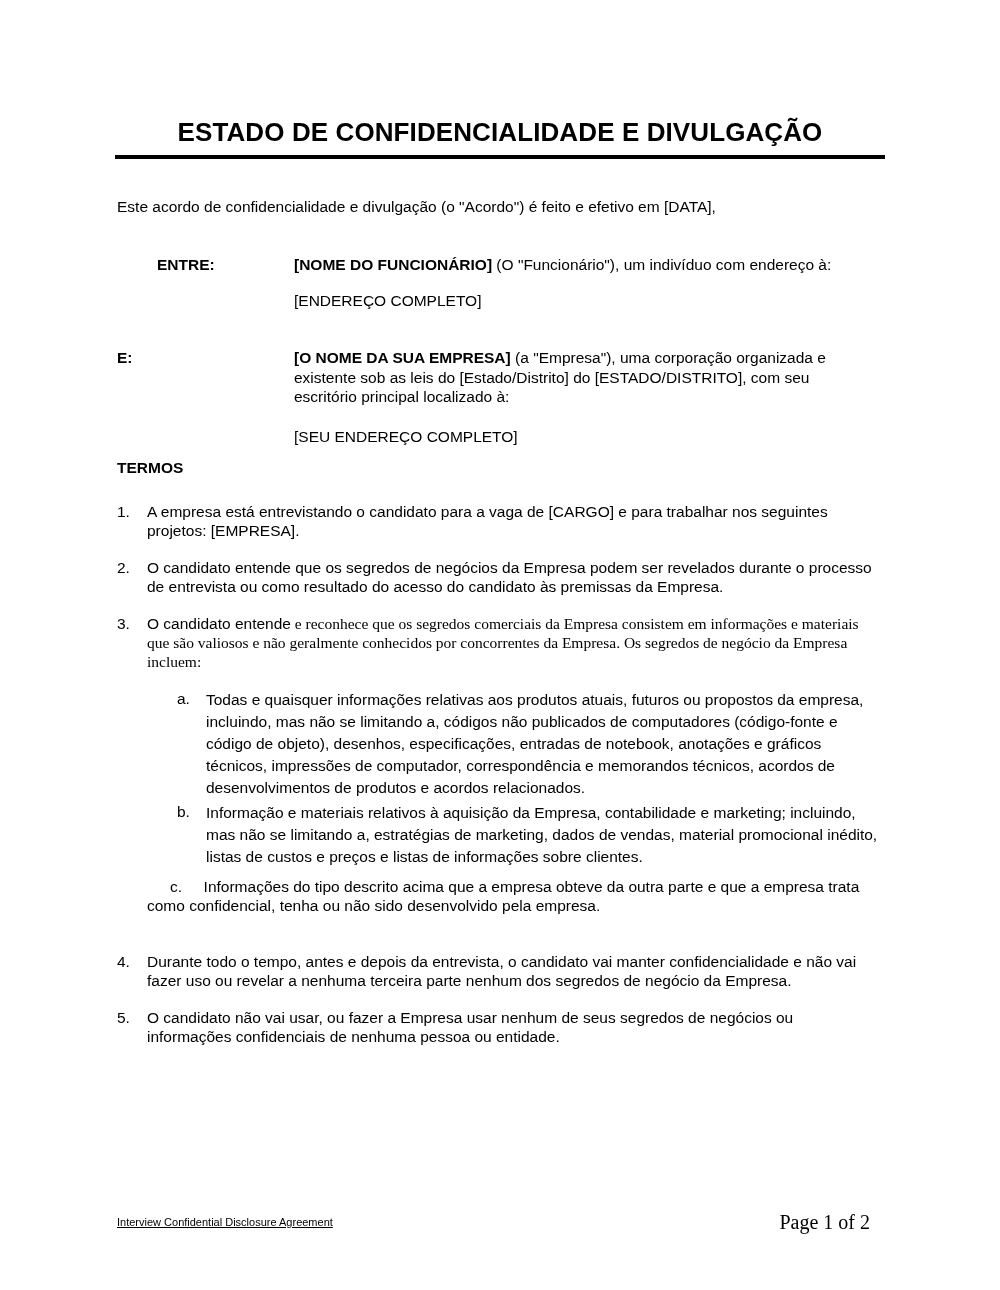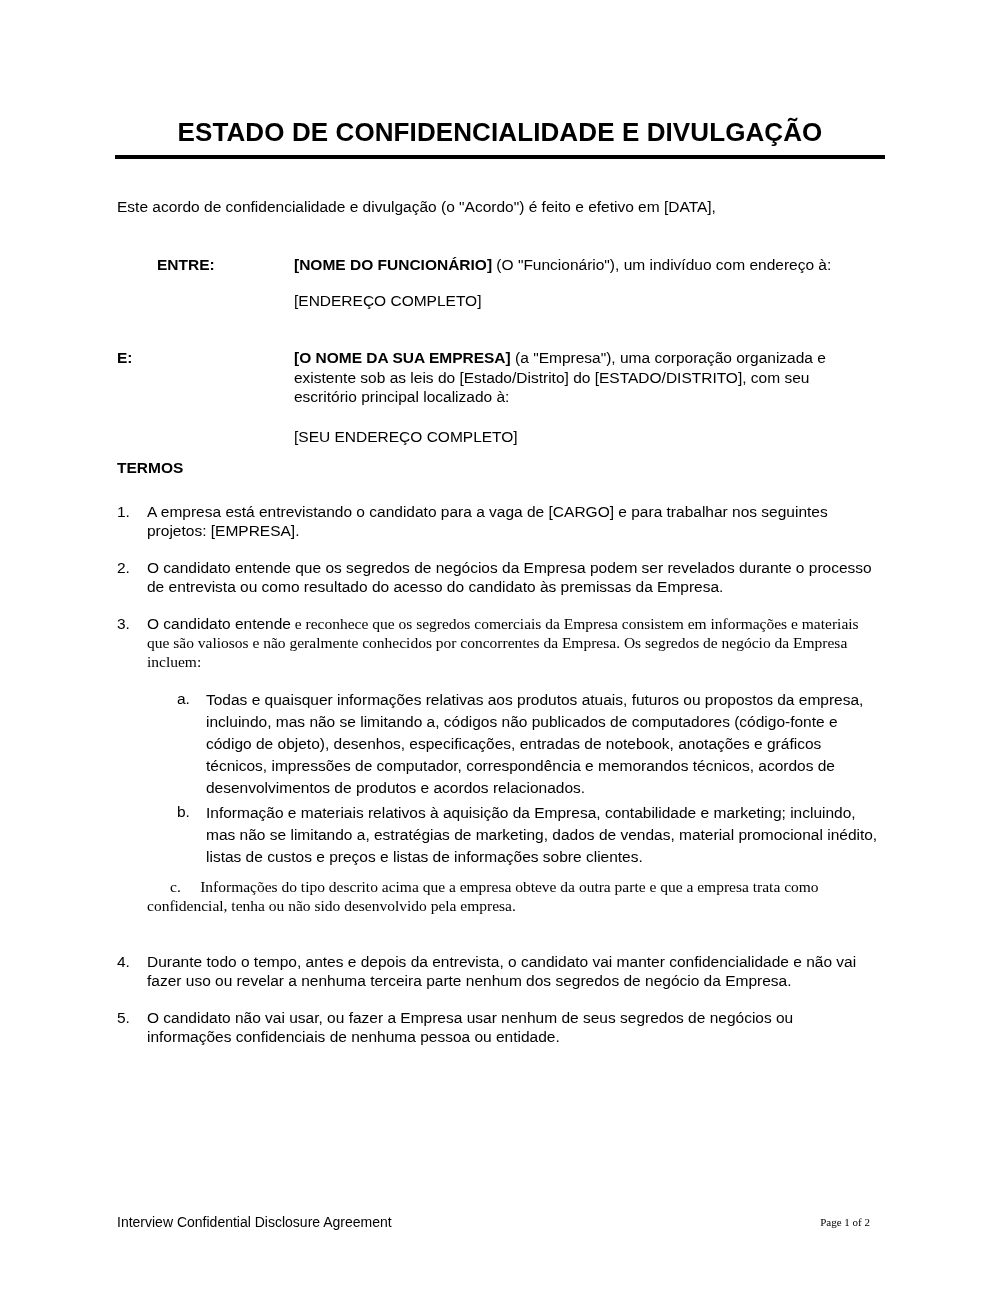--- a/index.html
+++ b/index.html
@@ -97,29 +97,30 @@
       position: absolute;
       left: 147px;
       width: 740px;
       line-height: 19px;
       text-indent: 23px;
     }
     .footer-left {
       position: absolute;
       left: 117px;
       top: 1213px;
-      font-size: 14px;
+      font-size: 11px;
       line-height: 19px;
+      text-decoration: underline;
     }
     .footer-right {
       position: absolute;
       right: 130px;
       top: 1213px;
       font-family: "Liberation Serif", serif;
-      font-size: 11px;
+      font-size: 20px;
       line-height: 19px;
     }
   </style>
 </head>
 <body>
 
 <div class="page">
 
   <div class="title">ESTADO DE CONFIDENCIALIDADE E DIVULGAÇÃO</div>
   <div class="rule"></div>
@@ -150,21 +151,21 @@
   <div class="item" style="top:614px; width:725px;">
     <span>O candidato entende</span><span class="serif"> e reconhece que os segredos comerciais da Empresa consistem em informações e materiais que são valiosos e não geralmente conhecidos por concorrentes da Empresa. Os segredos de negócio da Empresa incluem:</span>
   </div>
 
   <div class="sub-letter" style="top:689px;">a.</div>
   <div class="sub-item" style="top:689px;">Todas e quaisquer informações relativas aos produtos atuais, futuros ou propostos da empresa, incluindo, mas não se limitando a, códigos não publicados de computadores (código-fonte e código de objeto), desenhos, especificações, entradas de notebook, anotações e gráficos técnicos, impressões de computador, correspondência e memorandos técnicos, acordos de desenvolvimentos de produtos e acordos relacionados.</div>
 
   <div class="sub-letter" style="top:802px;">b.</div>
   <div class="sub-item" style="top:802px;">Informação e materiais relativos à aquisição da Empresa, contabilidade e marketing; incluindo, mas não se limitando a, estratégias de marketing, dados de vendas, material promocional inédito, listas de custos e preços e listas de informações sobre clientes.</div>
 
-  <div class="sub-c" style="top:877px;font-family:Liberation Serif, serif;">
+  <div class="sub-c" style="top:877px;">
     <span>c.</span>&nbsp;&nbsp;&nbsp;&nbsp;&nbsp;<span>Informações do tipo descrito acima que a empresa obteve da outra parte e que a empresa trata como confidencial, tenha ou não sido desenvolvido pela empresa.</span>
   </div>
 
   <div class="num" style="top:952px;">4.</div>
   <div class="item" style="top:952px;">Durante todo o tempo, antes e depois da entrevista, o candidato vai manter confidencialidade e não vai fazer uso ou revelar a nenhuma terceira parte nenhum dos segredos de negócio da Empresa.</div>
 
   <div class="num" style="top:1008px;">5.</div>
   <div class="item" style="top:1008px; width:700px;">O candidato não vai usar, ou fazer a Empresa usar nenhum de seus segredos de negócios ou informações confidenciais de nenhuma pessoa ou entidade.</div>
 
   <div class="footer-left">Interview Confidential Disclosure Agreement</div>

